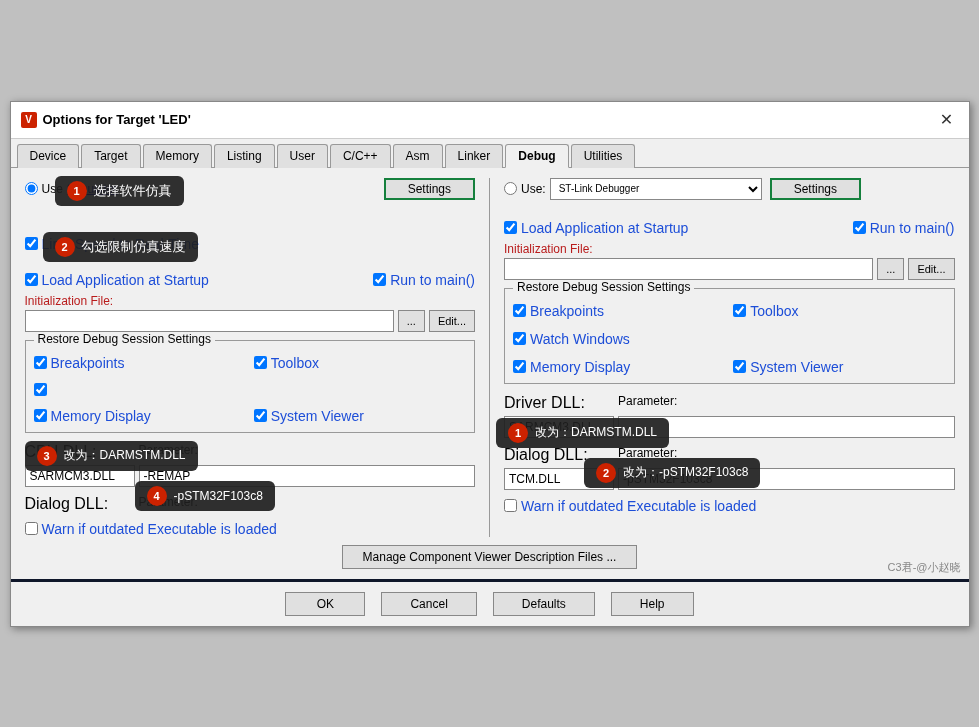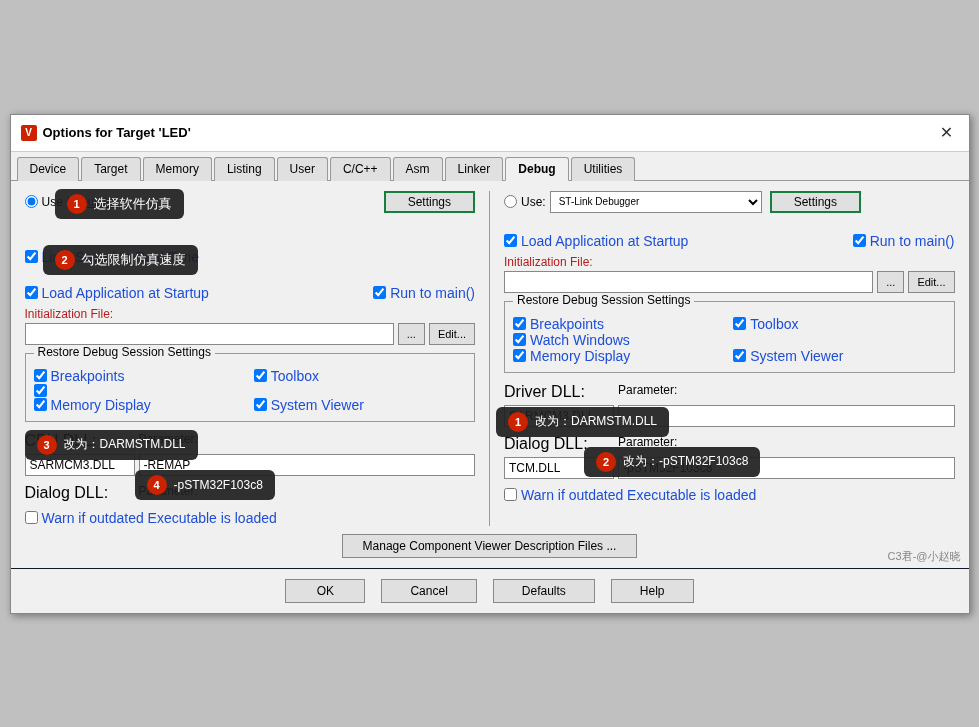--- a/index.html
+++ b/index.html
@@ -153,21 +153,21 @@
     
     .checkbox-row {
       display: flex;
       align-items: center;
       gap: 4px;
     }
     
     .checkboxes-grid {
       display: grid;
       grid-template-columns: 1fr 1fr;
-      gap: 0 8px;
+      gap: 12px 8px;
       margin-top: 8px;
     }
     
     .init-file-section {
       display: flex;
       flex-direction: column;
       gap: 2px;
     }
     
     .init-file-label { font-size: 12px; color: #b91c1c; }
@@ -239,21 +239,21 @@
       border: 1px solid #888;
       cursor: pointer;
       font-size: 12px;
     }
     
     .dialog-buttons {
       display: flex;
       justify-content: center;
       gap: 16px;
       padding: 10px 14px;
-      border-top: 1px solid #0f172a;
+      border-top: 3px solid #0f172a;
       background: #f0f0f0;
     }
     
     .dialog-btn {
       padding: 4px 28px;
       background: #e0e0e0;
       border: 1px solid #888;
       cursor: pointer;
       font-size: 12px;
       min-width: 80px;

